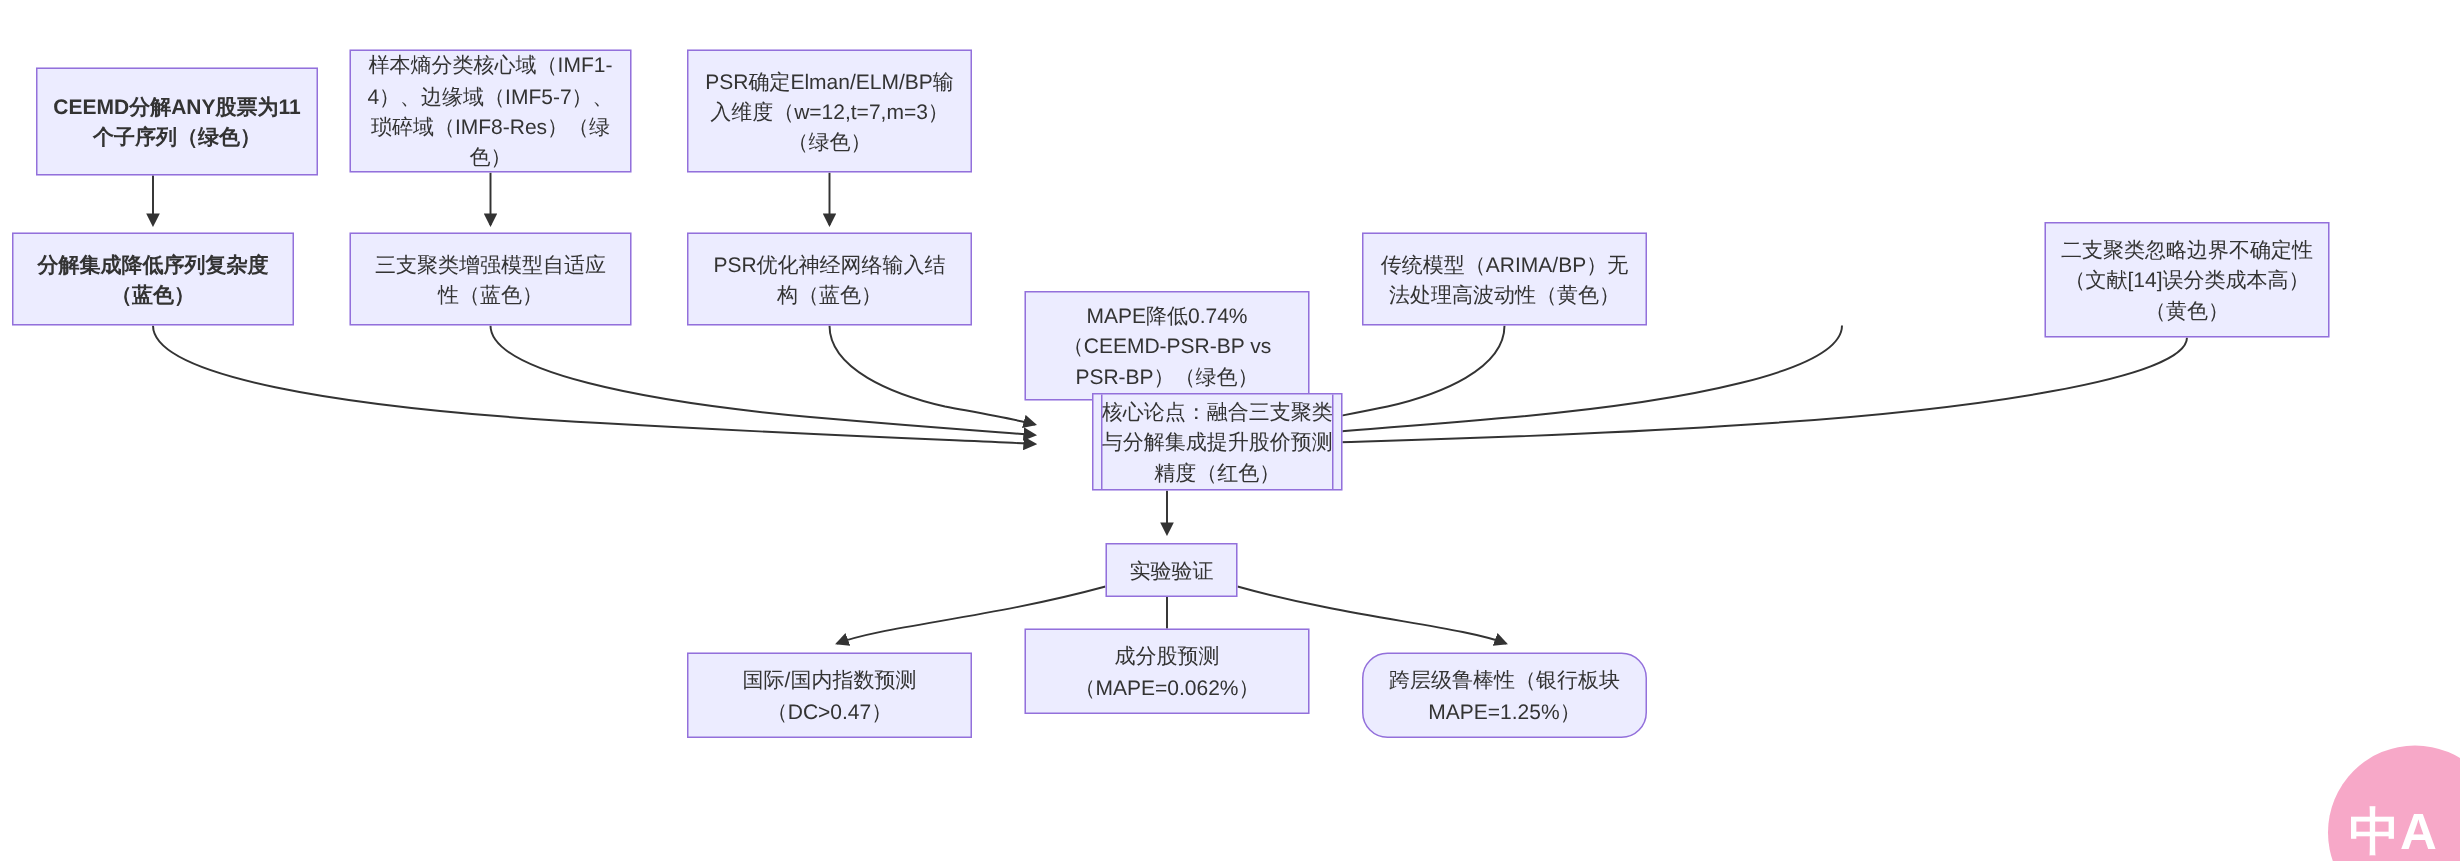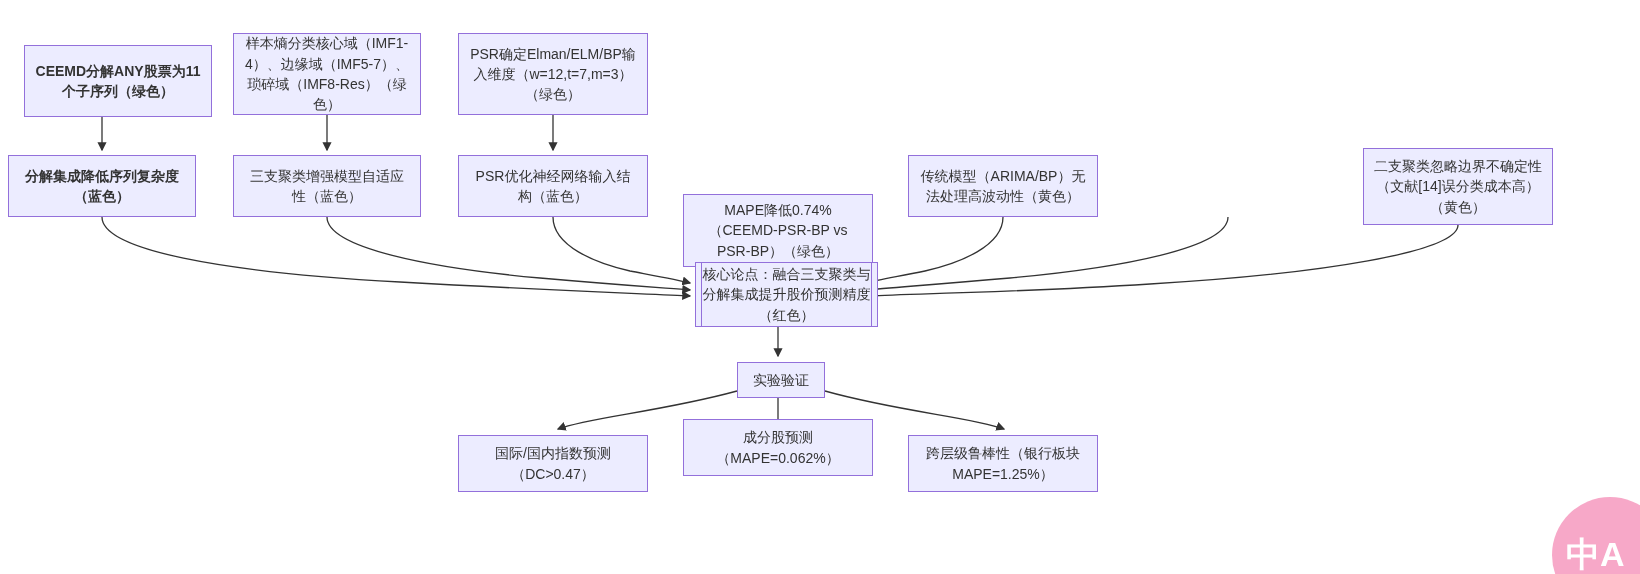--- a/index.html
+++ b/index.html
@@ -29,25 +29,25 @@
   .n-g1{left:24px;top:45px;width:188px;height:72px;font-weight:bold;}
   .n-g2{left:233px;top:33px;width:188px;height:82px;}
   .n-g3{left:458px;top:33px;width:190px;height:82px;}
   .n-b1{left:8px;top:155px;width:188px;height:62px;font-weight:bold;}
   .n-b2{left:233px;top:155px;width:188px;height:62px;}
   .n-b3{left:458px;top:155px;width:190px;height:62px;}
   .n-g4{left:683px;top:150px;width:190px;height:73px;margin-top:44px;}
   .n-y1{left:908px;top:155px;width:190px;height:62px;text-align:center;}
   .n-y2{left:1133px;top:155px;width:190px;height:62px;}
   .n-y3{left:1363px;top:148px;width:190px;height:77px;}
-  .n-core{left:695px;top:262px;width:183px;height:65px;padding:4px 2px;}
+  .n-core{left:728px;top:262px;width:167px;height:65px;padding:4px 2px;}
   .n-exp{left:737px;top:362px;width:88px;height:36px;}
   .n-r1{left:458px;top:435px;width:190px;height:57px;}
   .n-r2{left:683px;top:419px;width:190px;height:57px;}
-  .n-r3{left:908px;top:435px;width:190px;height:57px;}
+  .n-r3{left:908px;top:435px;width:190px;height:57px;border-radius:17px;}
   
   .subroutine::before,.subroutine::after{
     content:"";position:absolute;top:0;bottom:0;width:1px;background:#9370db;
   }
   .subroutine::before{left:5px;}
   .subroutine::after{right:5px;}
   
   .badge{
     position:absolute;left:1552px;top:497px;
     width:116px;height:116px;border-radius:50%;

